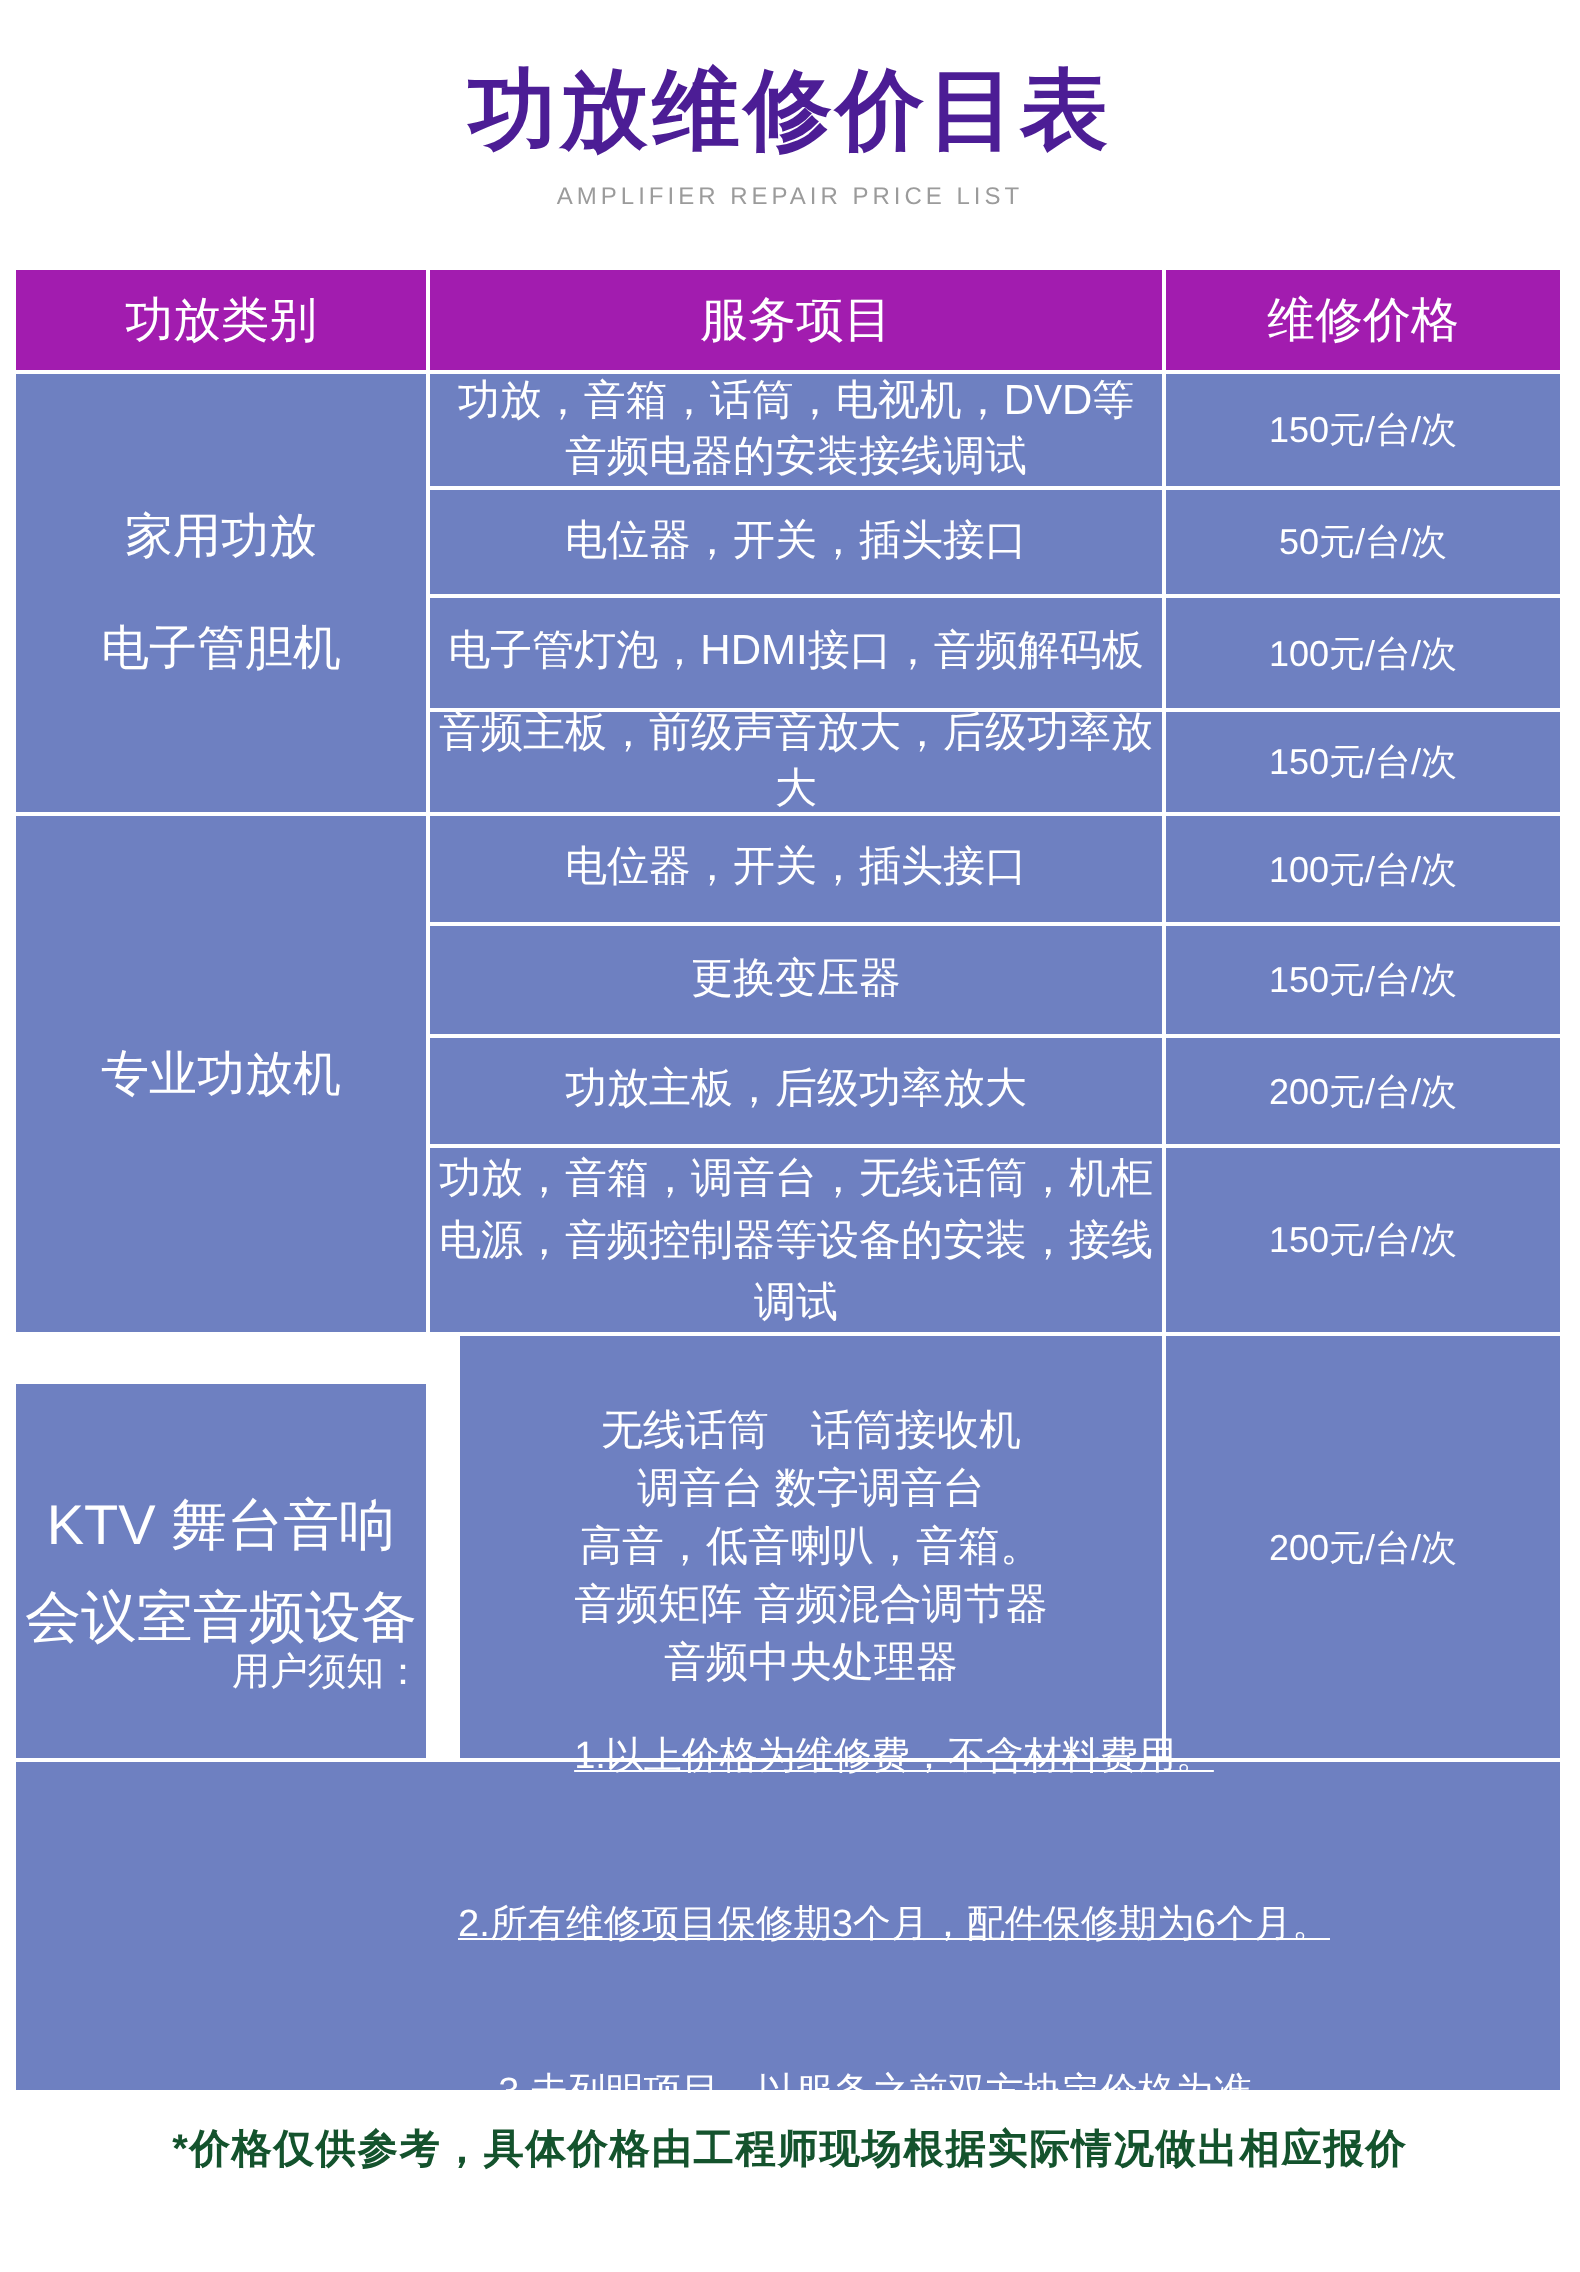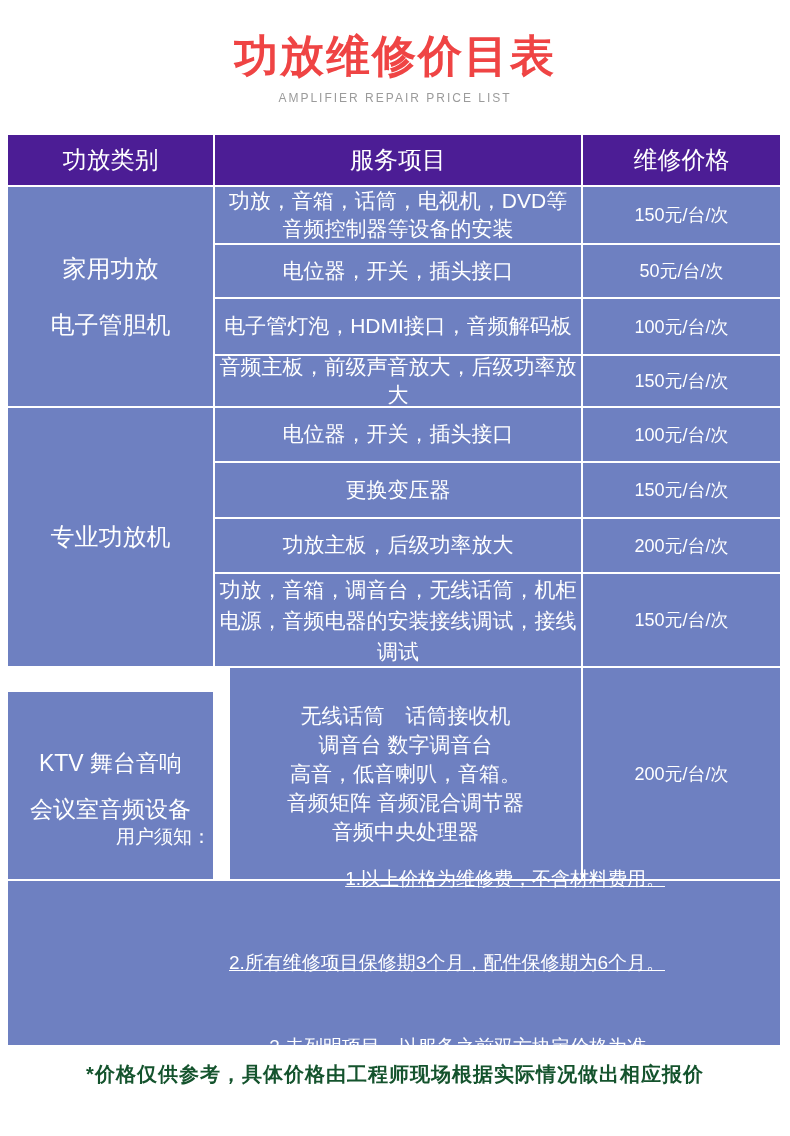--- a/index.html
+++ b/index.html
@@ -8,21 +8,21 @@
     width: 790px;
     height: 1136px;
     background: #ffffff;
     font-family: "Liberation Sans", "DejaVu Sans", sans-serif;
     overflow: hidden;
   }
   .hdr { text-align: center; padding-top: 28px; }
   .title {
     font-size: 44px;
     font-weight: bold;
-    color: #ef4444;
+    color: #4c1d95;
     line-height: 1.25;
     letter-spacing: 2px;
   }
   .subtitle {
     margin-top: 8px;
     font-size: 12px;
     color: #9b9b9b;
     letter-spacing: 2px;
   }
   .price-table {
@@ -35,36 +35,36 @@
   }
   .cell {
     display: flex;
     align-items: center;
     justify-content: center;
     text-align: center;
     color: #ffffff;
     background: #6e80c1;
     white-space: pre-line;
   }
-  .head { background: #4c1d95; font-size: 24px; }
+  .head { background: #a21caf; font-size: 24px; }
   .cat  { font-size: 24px; }
-  .cat-sm { font-size: 23px; margin-top: 24px; }
+  .cat-sm { font-size: 28px; margin-top: 24px; }
   .svc  { font-size: 21px; padding: 0 4px; line-height: 1.35; }
   .price{ font-size: 18px; }
   .lh28 { line-height: 28px; }
   .lh31 { line-height: 31px; }
   .lh43 { line-height: 29px; margin-left: 15px; }
   .lh56 { line-height: 56px; }
   .lh46 { line-height: 46px; }
   .notice { justify-content: flex-start; }
   .notice-inner {
     display: flex;
     align-items: flex-start;
     padding-left: 108px;
-    text-align: right;
+    text-align: center;
     font-size: 19px;
     line-height: 42px;
   }
   .notice-items { margin-left: 18px; text-decoration: underline; }
   .footnote {
     margin-top: 16px;
     text-align: center;
     font-size: 20px;
     font-weight: bold;
     color: #14532d;
@@ -83,38 +83,38 @@
 
   <div class="price-table">
 
     <div class="cell head" style="grid-area:1/1/2/2">功放类别</div>
     <div class="cell head" style="grid-area:1/2/2/3">服务项目</div>
     <div class="cell head" style="grid-area:1/3/2/4">维修价格</div>
 
     <div class="cell cat lh56" style="grid-area:2/1/6/2">家用功放
 电子管胆机</div>
     <div class="cell svc lh28" style="grid-area:2/2/3/3">功放，音箱，话筒，电视机，DVD等
-音频控制器等设备的安装</div>
+音频电器的安装接线调试</div>
     <div class="cell price" style="grid-area:2/3/3/4">150元/台/次</div>
     <div class="cell svc" style="grid-area:3/2/4/3">电位器，开关，插头接口</div>
     <div class="cell price" style="grid-area:3/3/4/4">50元/台/次</div>
     <div class="cell svc" style="grid-area:4/2/5/3">电子管灯泡，HDMI接口，音频解码板</div>
     <div class="cell price" style="grid-area:4/3/5/4">100元/台/次</div>
     <div class="cell svc" style="grid-area:5/2/6/3">音频主板，前级声音放大，后级功率放大</div>
     <div class="cell price" style="grid-area:5/3/6/4">150元/台/次</div>
 
     <div class="cell cat" style="grid-area:6/1/10/2">专业功放机</div>
     <div class="cell svc" style="grid-area:6/2/7/3">电位器，开关，插头接口</div>
     <div class="cell price" style="grid-area:6/3/7/4">100元/台/次</div>
     <div class="cell svc" style="grid-area:7/2/8/3">更换变压器</div>
     <div class="cell price" style="grid-area:7/3/8/4">150元/台/次</div>
     <div class="cell svc" style="grid-area:8/2/9/3">功放主板，后级功率放大</div>
     <div class="cell price" style="grid-area:8/3/9/4">200元/台/次</div>
     <div class="cell svc lh31" style="grid-area:9/2/10/3">功放，音箱，调音台，无线话筒，机柜
-电源，音频电器的安装接线调试，接线
+电源，音频控制器等设备的安装，接线
 调试</div>
     <div class="cell price" style="grid-area:9/3/10/4">150元/台/次</div>
 
     <div class="cell cat-sm lh46" style="grid-area:10/1/11/2">KTV 舞台音响
 会议室音频设备</div>
     <div class="cell svc lh43" style="grid-area:10/2/11/3">无线话筒　话筒接收机
 调音台 数字调音台
 高音，低音喇叭，音箱。
 音频矩阵 音频混合调节器
 音频中央处理器</div>

